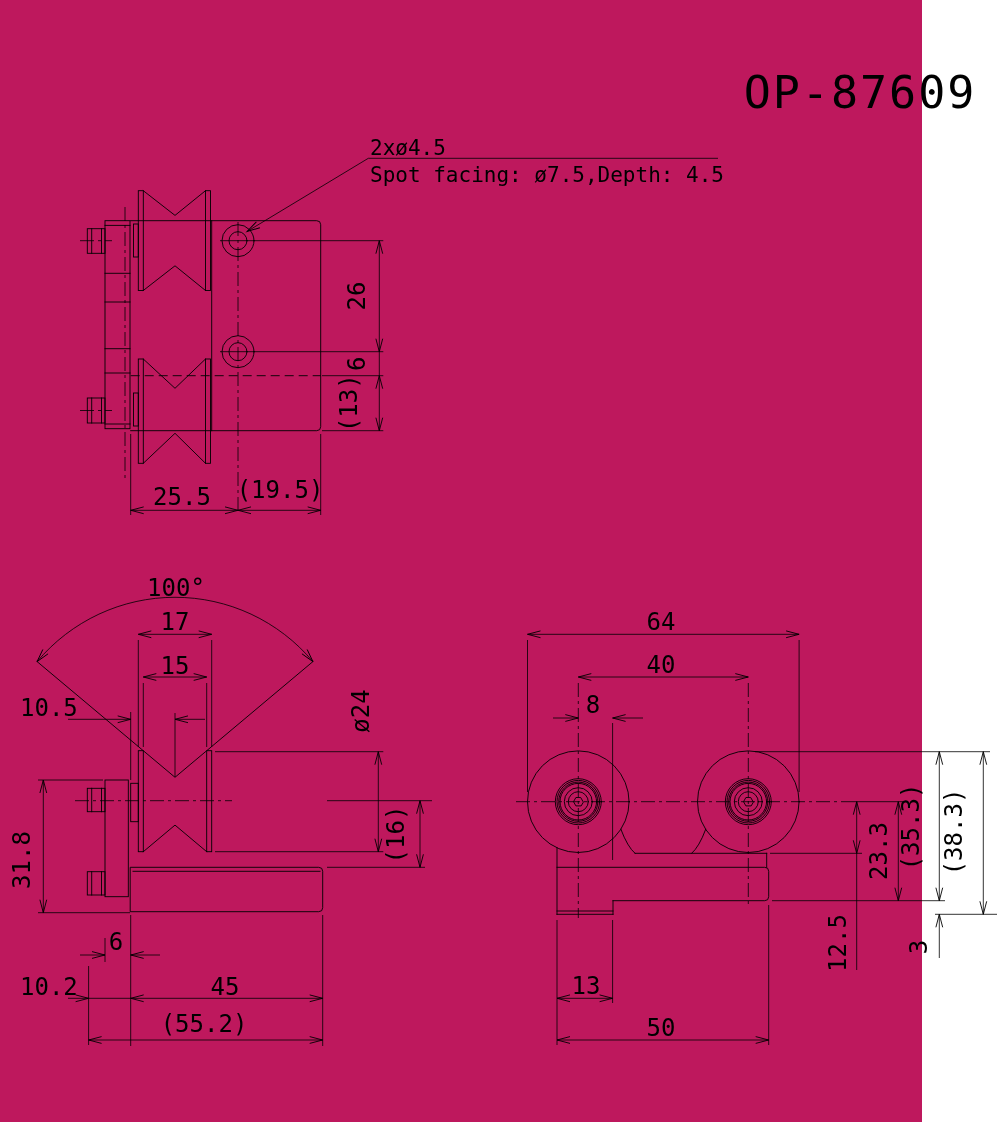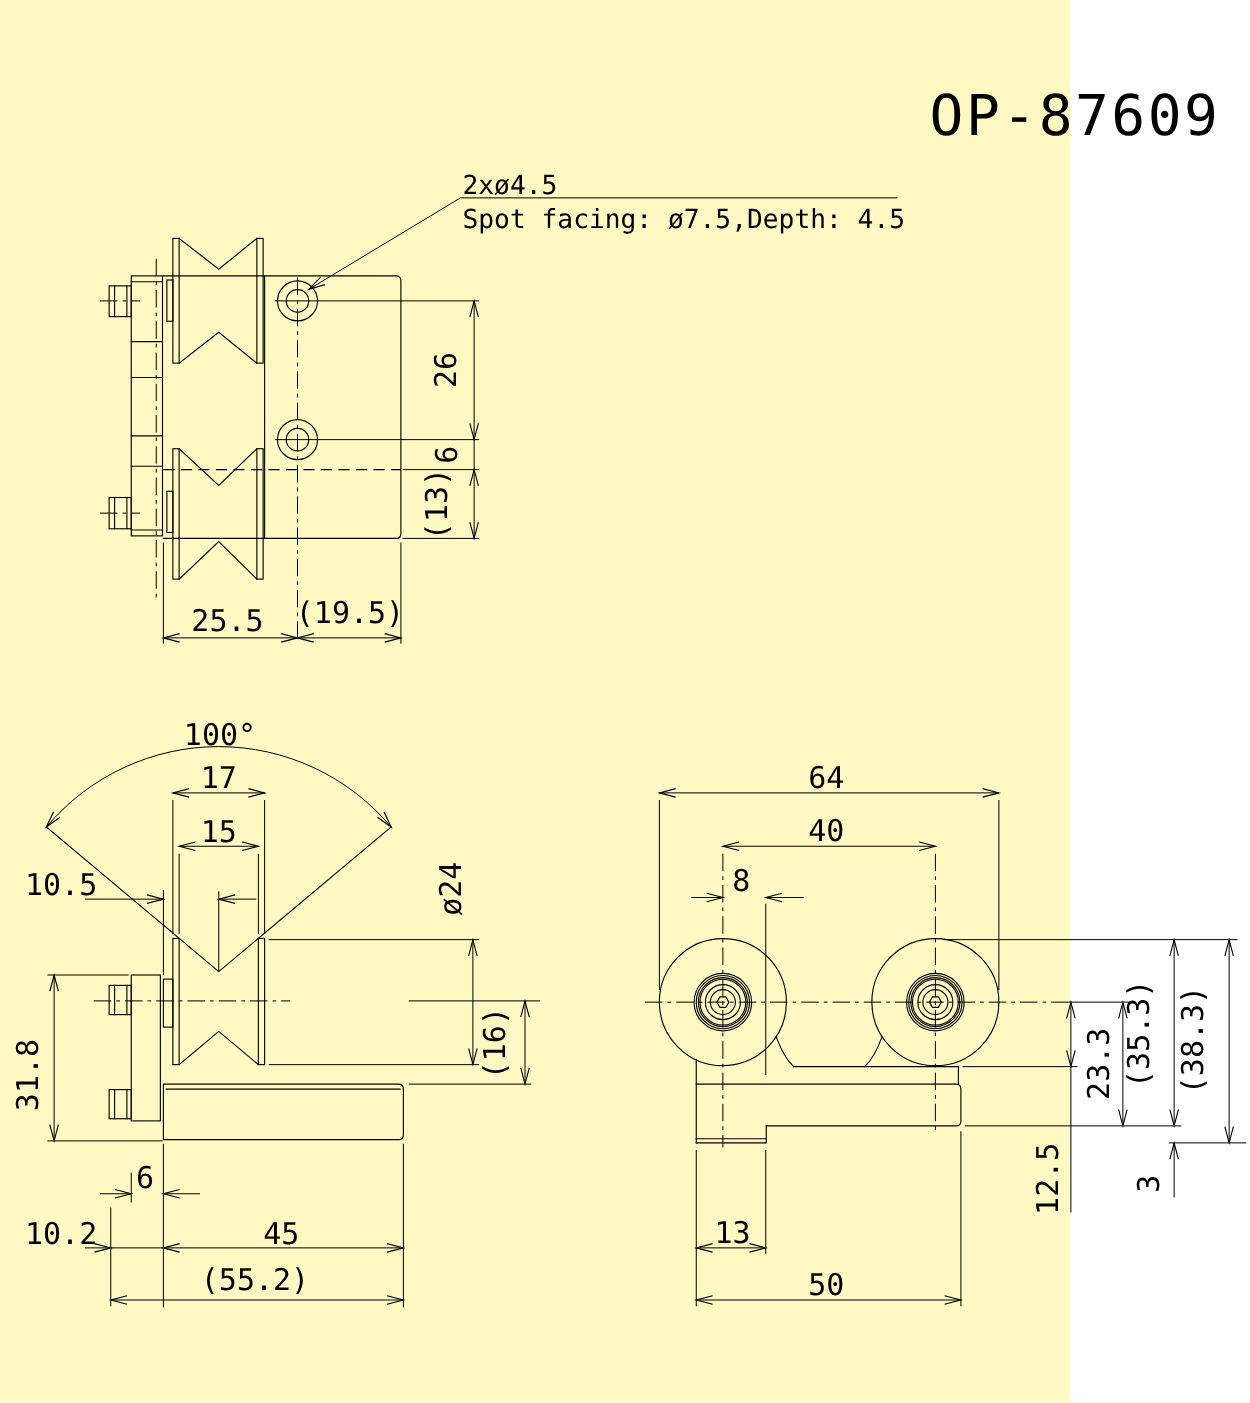--- a/index.html
+++ b/index.html
@@ -1,16 +1,16 @@
 <!DOCTYPE html>
 <html><head>
 <meta charset="utf-8">
 <style>
   html,body{margin:0;padding:0;background:#fff;}
-  #stage{width:856px;height:1122px;position:relative;background:#fef9c3;}
+  #stage{width:922px;height:1122px;position:relative;background:#be185d;}
   svg{display:block;}
   .g{stroke:#000;stroke-width:0.9;fill:none;stroke-linecap:square;}
   .dim{stroke:#000;stroke-width:0.8;fill:none;}
   .cl{stroke:#000;stroke-width:0.8;fill:none;stroke-dasharray:14 4 3 4;}
   .hid{stroke:#000;stroke-width:0.9;fill:none;stroke-dasharray:9 5;}
   text{font-family:"DejaVu Sans Mono","Liberation Mono",monospace;fill:#000;}
   .dt{font-size:24px;}
   .ct{font-size:21px;}
   .tt{font-size:45px;letter-spacing:2px;}
   .mid{text-anchor:middle;}

